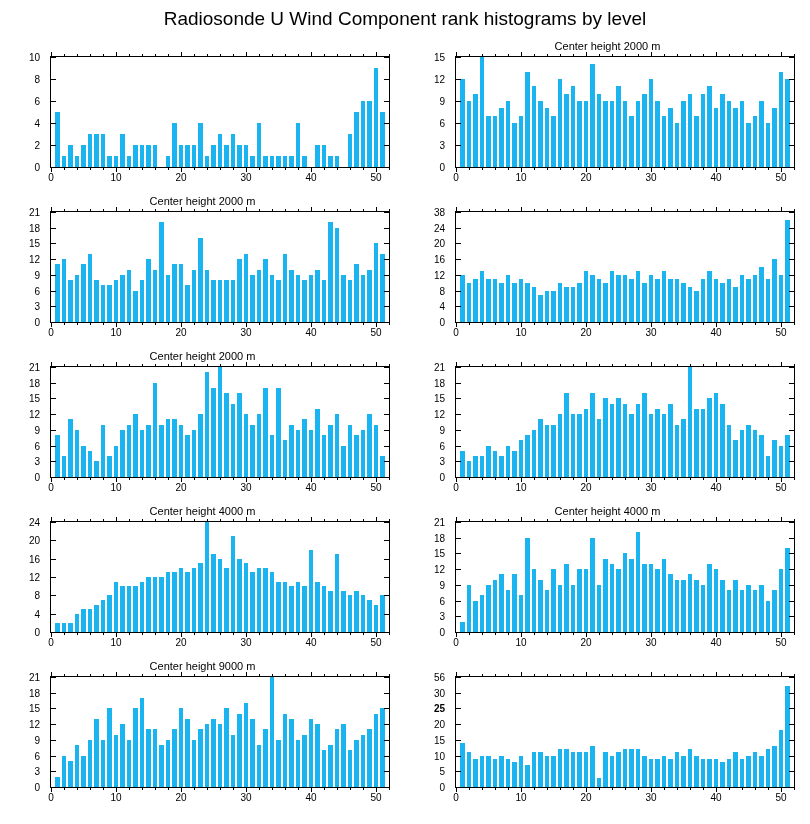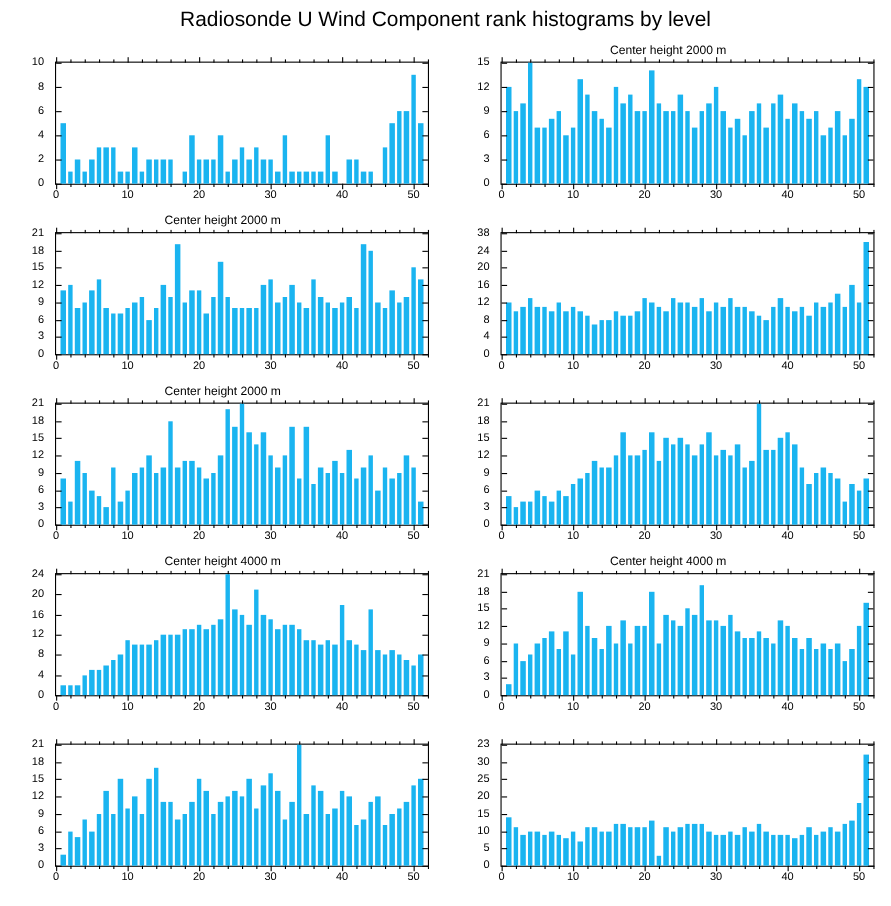--- a/index.html
+++ b/index.html
@@ -1210,20 +1210,21 @@
         <div class="xtick-mark minor" style="left: 379px; top: 127px; position: absolute;"></div>
         <div class="xtick-mark minor" style="left: 379px; top: 14px; position: absolute;"></div>
         <div class="xtick-label" style="left: 41px; top: 132px;">0</div>
         <div class="xtick-label" style="left: 106px; top: 132px;">10</div>
         <div class="xtick-label" style="left: 171px; top: 132px;">20</div>
         <div class="xtick-label" style="left: 236px; top: 132px;">30</div>
         <div class="xtick-label" style="left: 301px; top: 132px;">40</div>
         <div class="xtick-label" style="left: 366px; top: 132px;">50</div>
       </div>
       <div class="panel" style="left: 10px; top: 660px; width: 385px; height: 147px;">
+        <div class="panel-title">Center height 9000 m</div>
         <div class="plot-area" style="width: 340px; height: 112px;">
           <div class="bars">
             <div class="bar" style="left: 4.485px; width: 4.03px; height: 10.4762px; background: rgb(26, 180, 240);"></div>
             <div class="bar" style="left: 10.985px; width: 4.03px; height: 31.4286px; background: rgb(26, 180, 240);"></div>
             <div class="bar" style="left: 17.485px; width: 4.03px; height: 26.1905px; background: rgb(26, 180, 240);"></div>
             <div class="bar" style="left: 23.985px; width: 4.03px; height: 41.9048px; background: rgb(26, 180, 240);"></div>
             <div class="bar" style="left: 30.485px; width: 4.03px; height: 31.4286px; background: rgb(26, 180, 240);"></div>
             <div class="bar" style="left: 36.985px; width: 4.03px; height: 47.1429px; background: rgb(26, 180, 240);"></div>
             <div class="bar" style="left: 43.485px; width: 4.03px; height: 68.0952px; background: rgb(26, 180, 240);"></div>
             <div class="bar" style="left: 49.985px; width: 4.03px; height: 47.1429px; background: rgb(26, 180, 240);"></div>
@@ -1421,27 +1422,27 @@
         <div class="ytick-mark" style="left: 374px; top: 111.286px; position: absolute;"></div>
         <div class="ytick-label" style="top: 95.5714px; left: 0px;">10</div>
         <div class="ytick-mark" style="left: 41px; top: 95.5714px; position: absolute;"></div>
         <div class="ytick-mark" style="left: 374px; top: 95.5714px; position: absolute;"></div>
         <div class="ytick-label" style="top: 79.8571px; left: 0px;">15</div>
         <div class="ytick-mark" style="left: 41px; top: 79.8571px; position: absolute;"></div>
         <div class="ytick-mark" style="left: 374px; top: 79.8571px; position: absolute;"></div>
         <div class="ytick-label" style="top: 64.1429px; left: 0px;">20</div>
         <div class="ytick-mark" style="left: 41px; top: 64.1429px; position: absolute;"></div>
         <div class="ytick-mark" style="left: 374px; top: 64.1429px; position: absolute;"></div>
-        <div class="ytick-label" style="top: 48.4286px; left: 0px;">25</div>
+        <div class="ytick-label" style="top: 48.4286px; left: 0px; font-weight: bold;">25</div>
         <div class="ytick-mark" style="left: 41px; top: 48.4286px; position: absolute;"></div>
         <div class="ytick-mark" style="left: 374px; top: 48.4286px; position: absolute;"></div>
         <div class="ytick-label" style="top: 32.7143px; left: 0px;">30</div>
         <div class="ytick-mark" style="left: 41px; top: 32.7143px; position: absolute;"></div>
         <div class="ytick-mark" style="left: 374px; top: 32.7143px; position: absolute;"></div>
-        <div class="ytick-label" style="top: 17px; left: 0px;">23</div>
+        <div class="ytick-label" style="top: 17px; left: 0px;">56</div>
         <div class="ytick-mark" style="left: 41px; top: 17px; position: absolute;"></div>
         <div class="ytick-mark" style="left: 374px; top: 17px; position: absolute;"></div>
         <div class="xtick-mark" style="left: 41px; top: 127px; position: absolute;"></div>
         <div class="xtick-mark" style="left: 41px; top: 12px; position: absolute;"></div>
         <div class="xtick-mark minor" style="left: 54px; top: 127px; position: absolute;"></div>
         <div class="xtick-mark minor" style="left: 54px; top: 14px; position: absolute;"></div>
         <div class="xtick-mark minor" style="left: 67px; top: 127px; position: absolute;"></div>
         <div class="xtick-mark minor" style="left: 67px; top: 14px; position: absolute;"></div>
         <div class="xtick-mark minor" style="left: 80px; top: 127px; position: absolute;"></div>
         <div class="xtick-mark minor" style="left: 80px; top: 14px; position: absolute;"></div>

